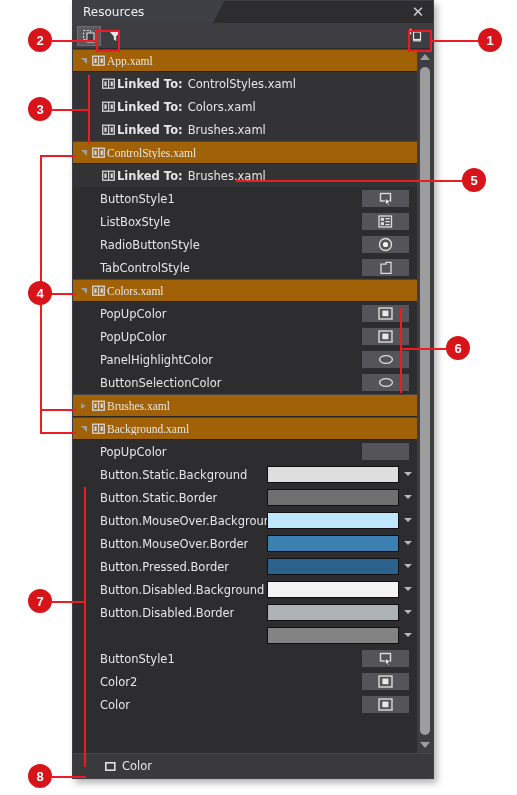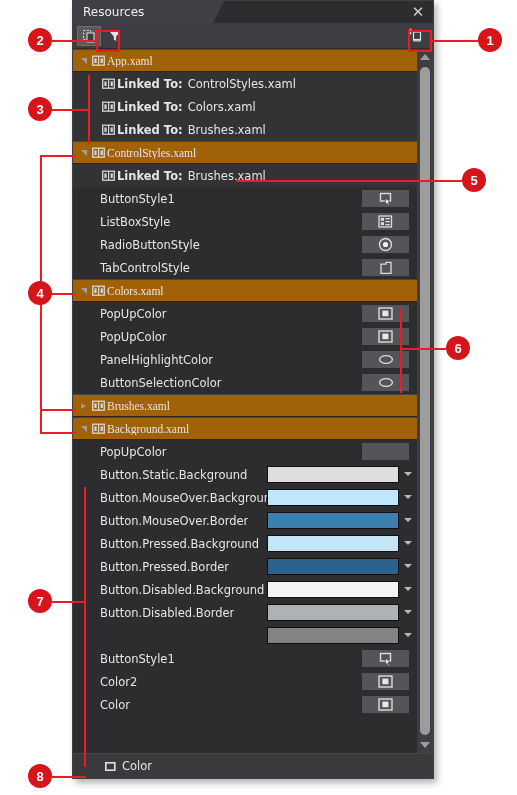--- a/index.html
+++ b/index.html
@@ -434,39 +434,39 @@
         <span class="ind" style="width: 14px;"></span>
         <span class="tw"></span>
         <span class="lbl">Button.Static.Background</span>
         <span class="rowfill"></span>
         <div class="colorbox" style="background: rgb(222, 222, 222);"></div>
         <div class="dropcaret"></div>
       </div>
       <div class="row leaf">
         <span class="ind" style="width: 14px;"></span>
         <span class="tw"></span>
+        <span class="lbl">Button.Static.Border</span>
+        <span class="rowfill"></span>
+        <div class="colorbox" style="background: rgb(112, 112, 112);"></div>
+        <div class="dropcaret"></div>
+      </div>
+      <div class="row leaf">
+        <span class="ind" style="width: 14px;"></span>
+        <span class="tw"></span>
         <span class="lbl">Button.MouseOver.Background</span>
         <span class="rowfill"></span>
         <div class="colorbox" style="background: rgb(190, 230, 253);"></div>
         <div class="dropcaret"></div>
       </div>
       <div class="row leaf">
         <span class="ind" style="width: 14px;"></span>
         <span class="tw"></span>
         <span class="lbl">Button.MouseOver.Border</span>
         <span class="rowfill"></span>
         <div class="colorbox" style="background: rgb(60, 127, 177);"></div>
-        <div class="dropcaret"></div>
-      </div>
-      <div class="row leaf">
-        <span class="ind" style="width: 14px;"></span>
-        <span class="tw"></span>
-        <span class="lbl">Button.Pressed.Background</span>
-        <span class="rowfill"></span>
-        <div class="colorbox" style="background: rgb(196, 229, 246);"></div>
         <div class="dropcaret"></div>
       </div>
       <div class="row leaf">
         <span class="ind" style="width: 14px;"></span>
         <span class="tw"></span>
         <span class="lbl">Button.Pressed.Border</span>
         <span class="rowfill"></span>
         <div class="colorbox" style="background: rgb(44, 98, 139);"></div>
         <div class="dropcaret"></div>
       </div>

